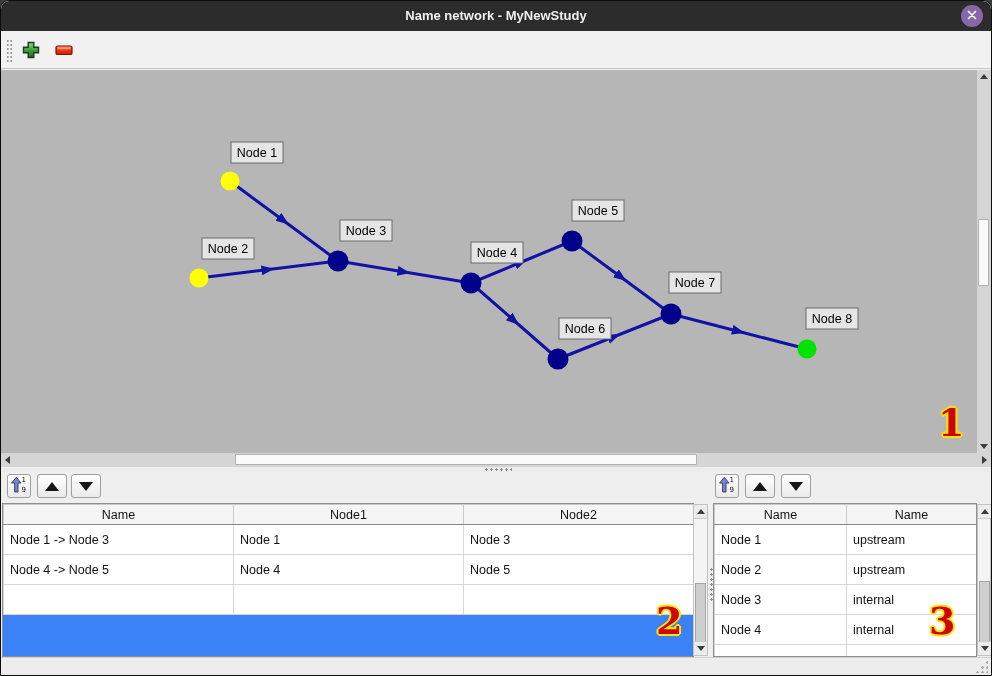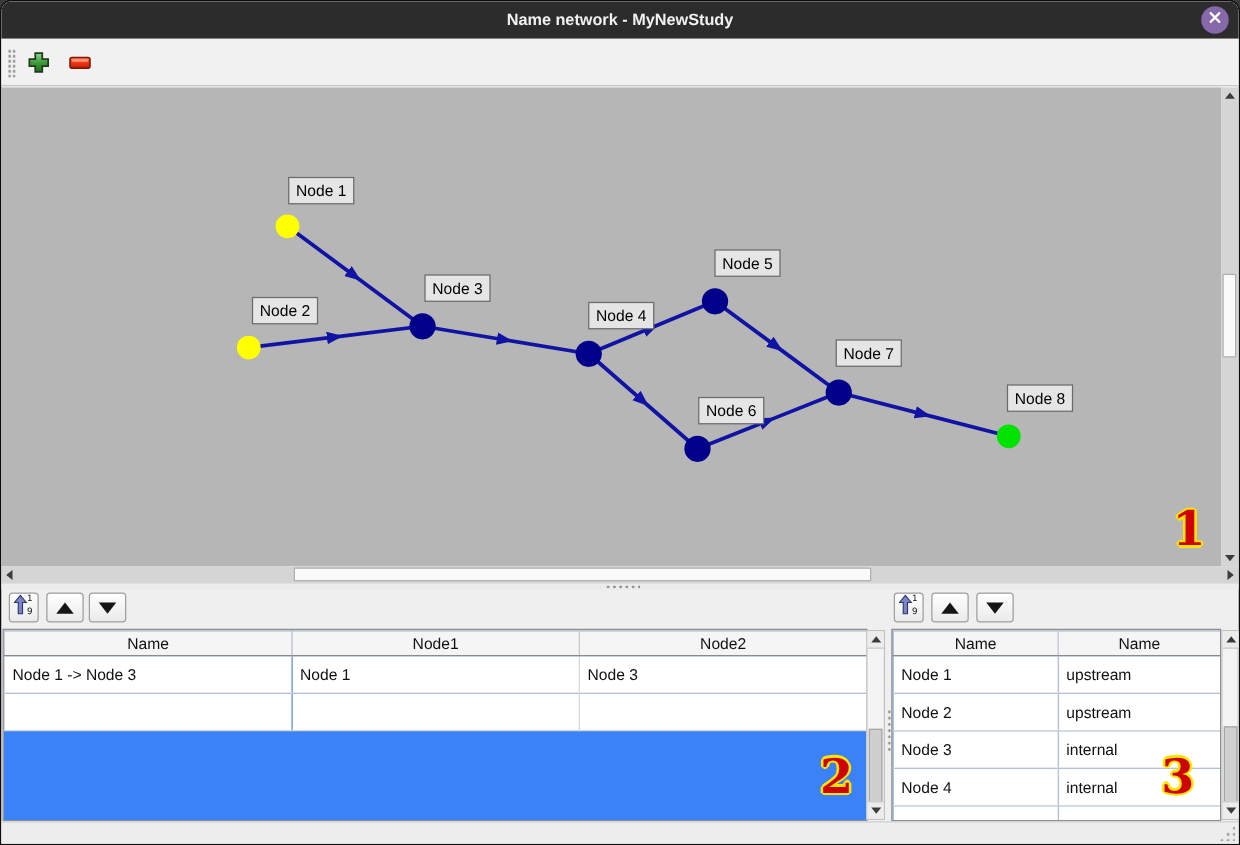--- a/index.html
+++ b/index.html
@@ -250,20 +250,25 @@
             <th>Node2</th>
           </tr>
         </thead>
       <tbody>
           <tr>
             <td>Node 1 -&gt; Node 3</td>
             <td>Node 1</td>
             <td>Node 3</td>
           </tr>
           <tr>
+            <td>Node 4 -&gt; Node 5</td>
+            <td>Node 4</td>
+            <td>Node 5</td>
+          </tr>
+          <tr>
             <td></td>
             <td></td>
             <td></td>
           </tr>
         </tbody>
     </table>
   </div>
   <div class="tscroll" style="left:692px">
     <div class="ts-btn" style="top:0;border-bottom:1px solid #c9c9c9">
         <div class="tri-s-up"></div>

